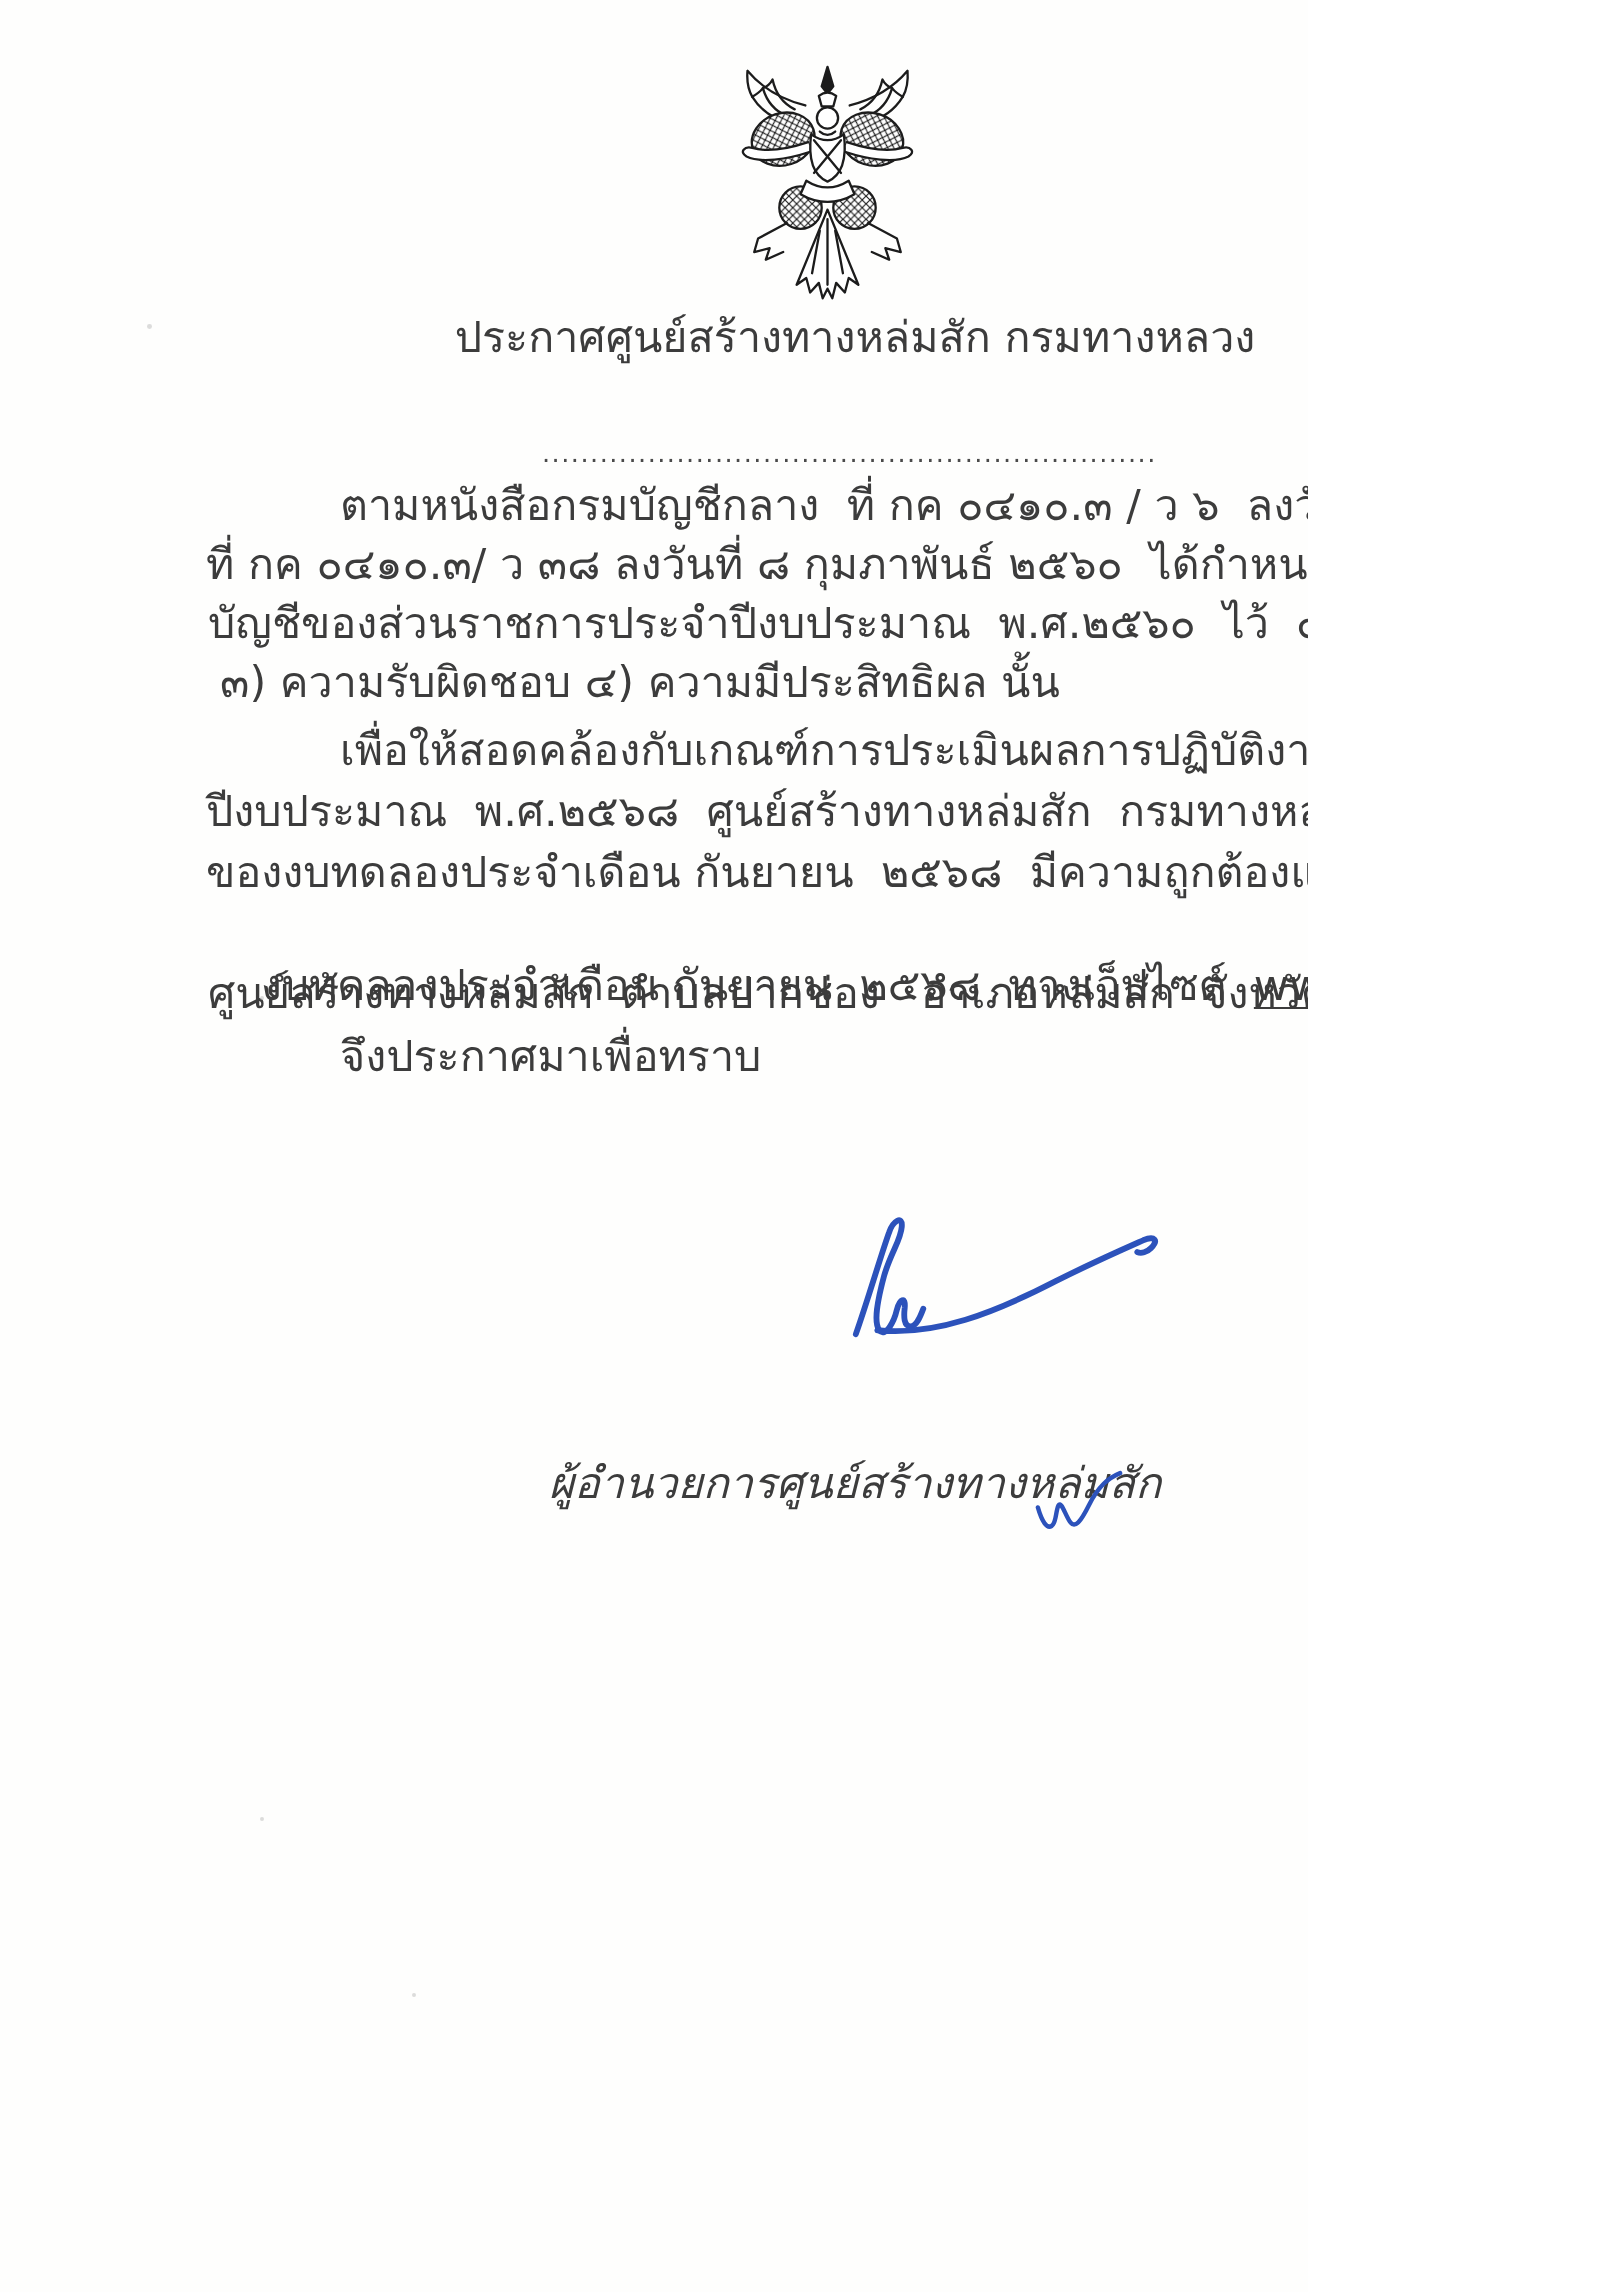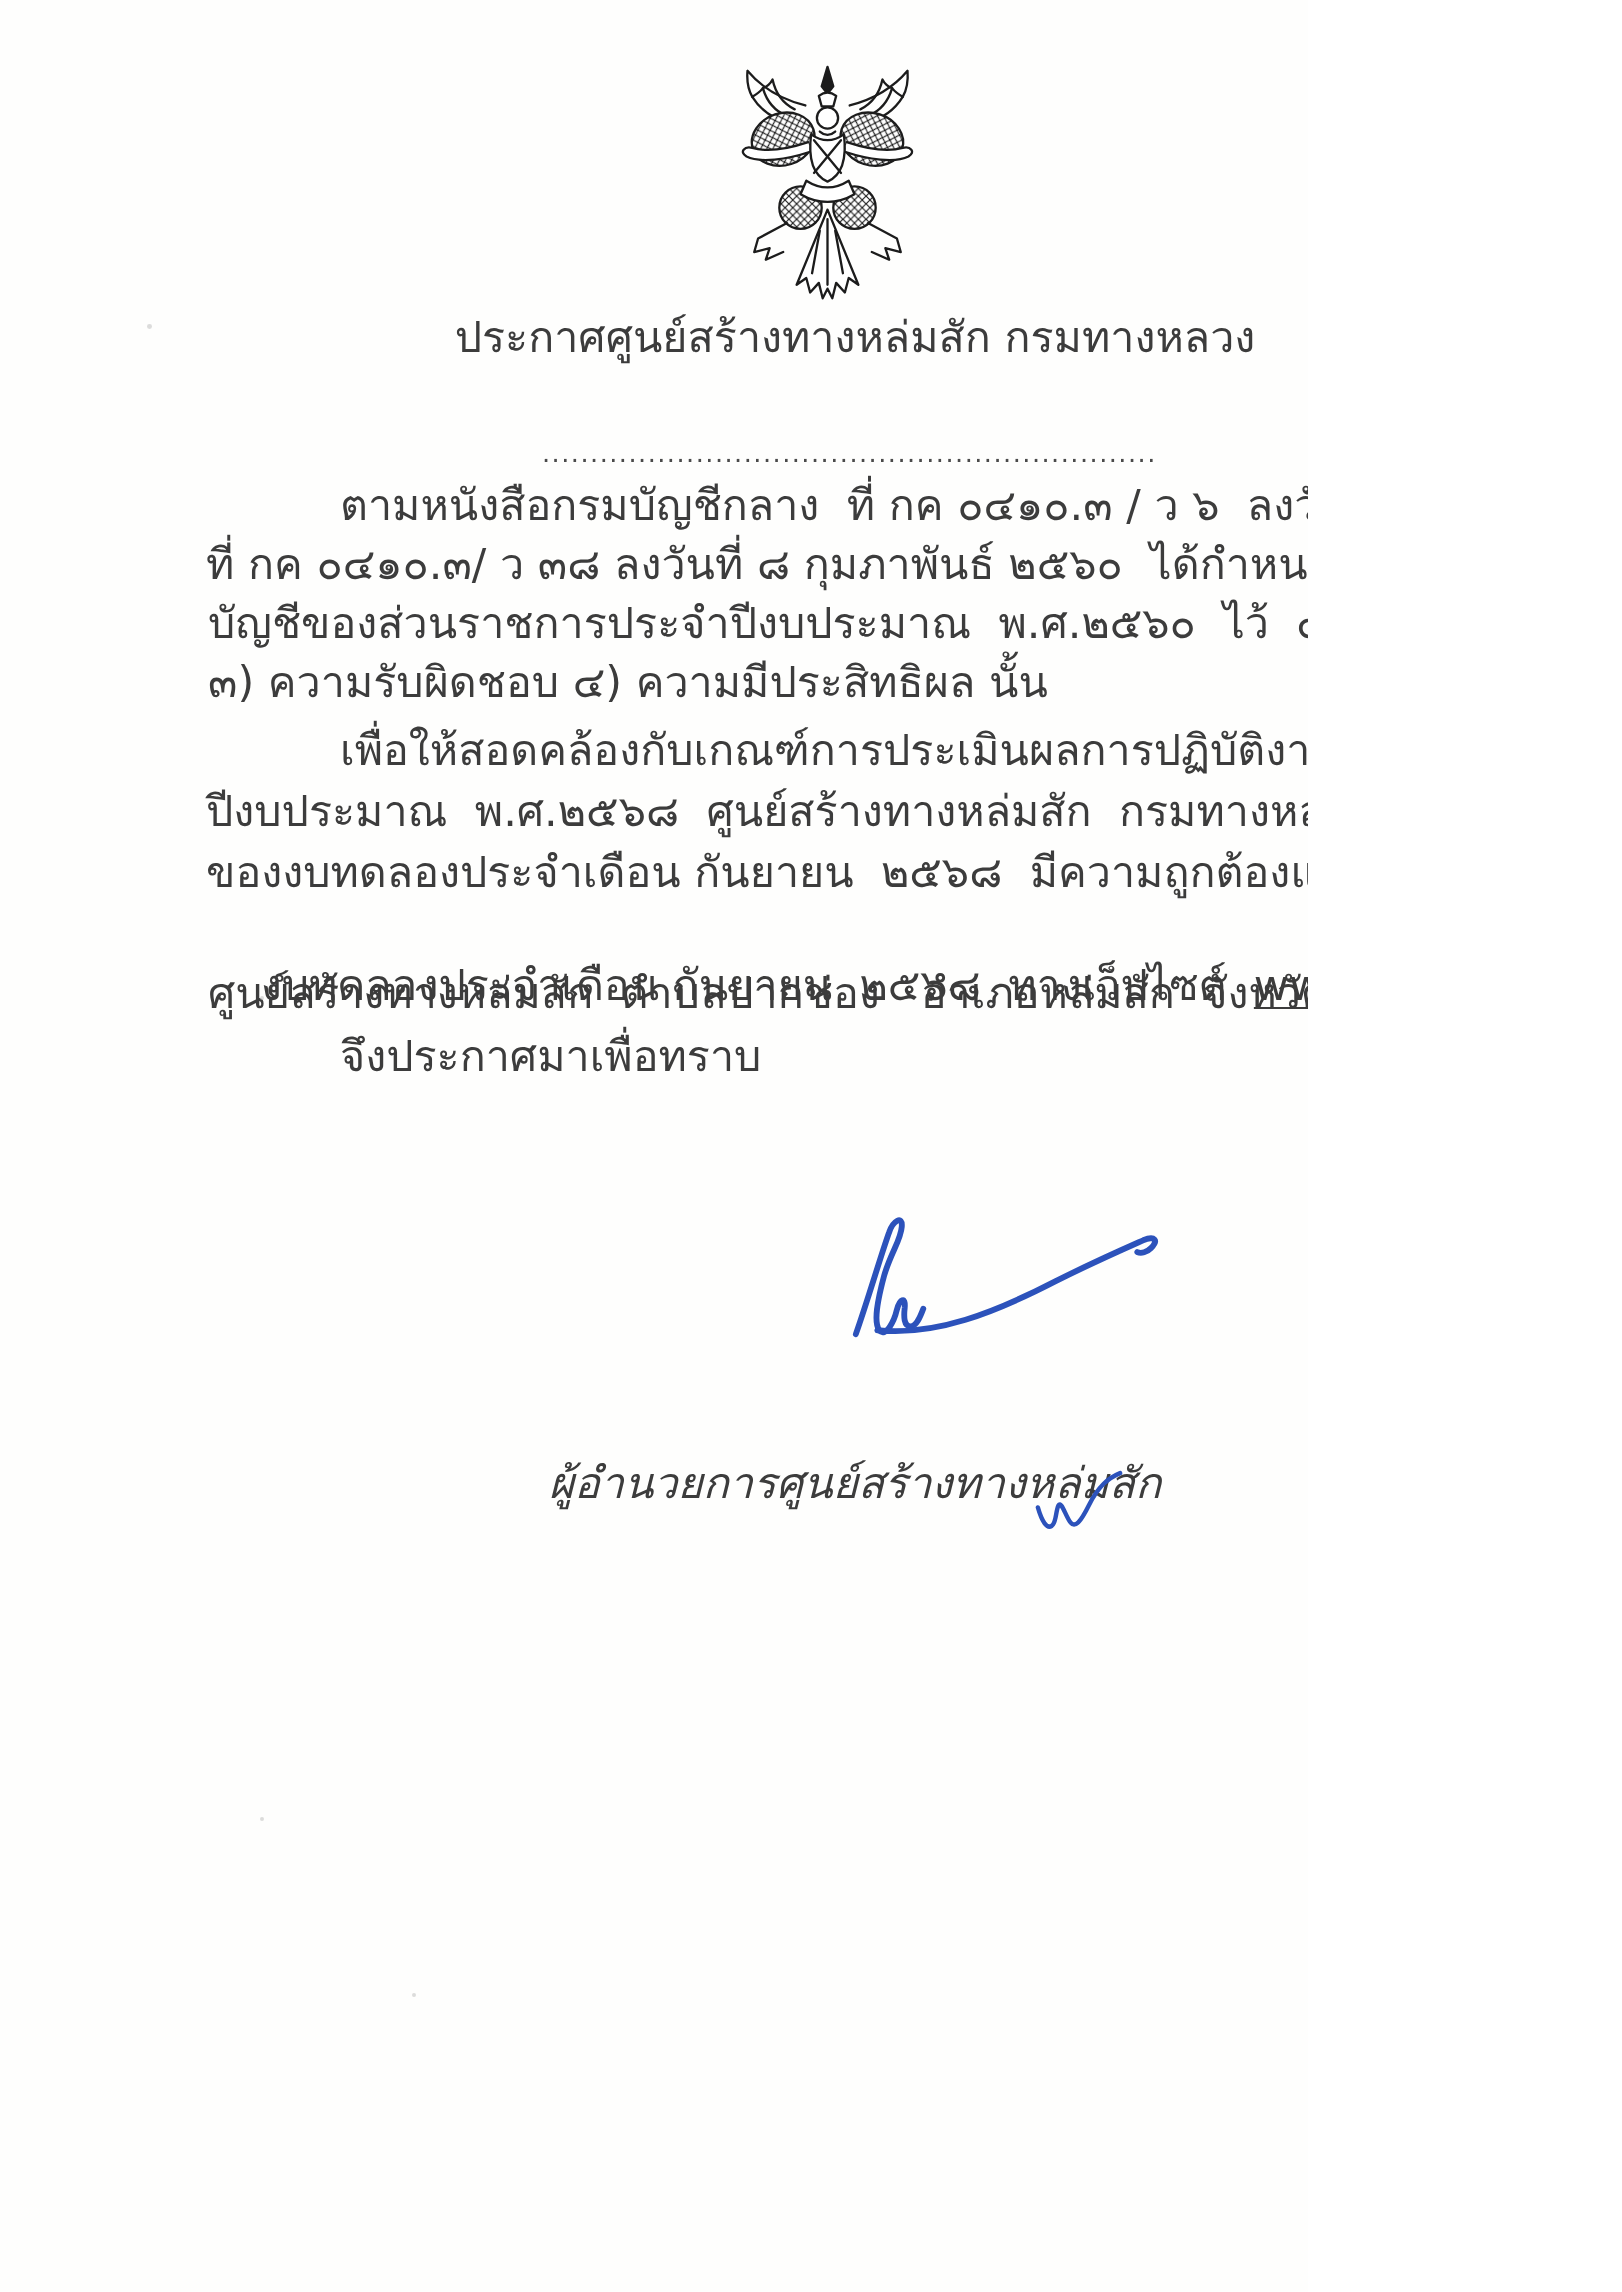--- a/index.html
+++ b/index.html
@@ -58,21 +58,21 @@
       <path d="M120 160 L120 228 M112 172 L104 216 M128 172 L136 216"></path>
     </g>
   </svg>
 
   <div class="ln center" style="top:312px;">ประกาศศูนย์สร้างทางหล่มสัก กรมทางหลวง</div>
   <div class="ln dots">..........................................................................................................................</div>
 
   <div class="ln" style="top:480px;left:340px;">ตามหนังสือกรมบัญชีกลาง  ที่ กค ๐๔๑๐.๓ / ว ๖  ลงวันที่  ๑๐  มกราคม  ๒๕๖๐  และ</div>
   <div class="ln" style="top:539px;left:206px;">ที่ กค ๐๔๑๐.๓/ ว ๓๘ ลงวันที่ ๘ กุมภาพันธ์ ๒๕๖๐  ได้กำหนดเกณฑ์การประเมินผลฯ การปฏิบัติงานด้าน</div>
   <div class="ln" style="top:598px;left:208px;">บัญชีของส่วนราชการประจำปีงบประมาณ  พ.ศ.๒๕๖๐  ไว้  ๔  เรื่อง  คือ ๑) ความถูกต้อง ๒) ความโปร่งใส</div>
-  <div class="ln" style="top:657px;left:208px;text-align:center;">๓) ความรับผิดชอบ ๔) ความมีประสิทธิผล นั้น</div>
+  <div class="ln" style="top:657px;left:220px;text-align:center;">๓) ความรับผิดชอบ ๔) ความมีประสิทธิผล นั้น</div>
 
   <div class="ln" style="top:725px;left:340px;">เพื่อให้สอดคล้องกับเกณฑ์การประเมินผลการปฏิบัติงานด้านบัญชีของส่วนราชการประจำ</div>
   <div class="ln" style="top:786px;left:206px;">ปีงบประมาณ  พ.ศ.๒๕๖๘  ศูนย์สร้างทางหล่มสัก  กรมทางหลวง  ได้ตรวจสอบการเคลื่อนไหวรายการบัญชี</div>
   <div class="ln" style="top:847px;left:206px;">ของงบทดลองประจำเดือน กันยายน  ๒๕๖๘  มีความถูกต้องและเป็นปัจจุบันเรียบร้อยแล้ว  จึงดำเนินการเปิดเผย</div>
   <div class="ln" style="top:908px;left:206px;">
     <span>งบทดลองประจำเดือน กันยายน  ๒๕๖๘  ทางเว็ปไซต์  </span><a href="#" class="doc-link">www.roadlomsak.doh.go.th และ</a>
   </div>
   <div class="ln" style="top:968px;left:208px;">ศูนย์สร้างทางหล่มสัก  ตำบลปากช่อง   อำเภอหล่มสัก  จังหวัดเพชรบูรณ์</div>
 
   <div class="ln" style="top:1031px;left:340px;">จึงประกาศมาเพื่อทราบ</div>

